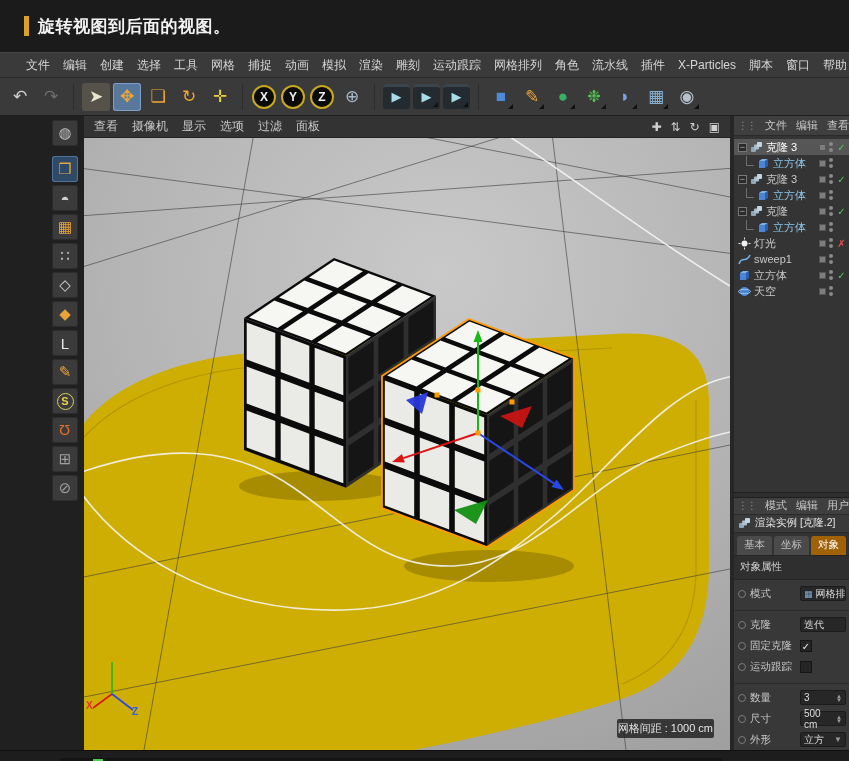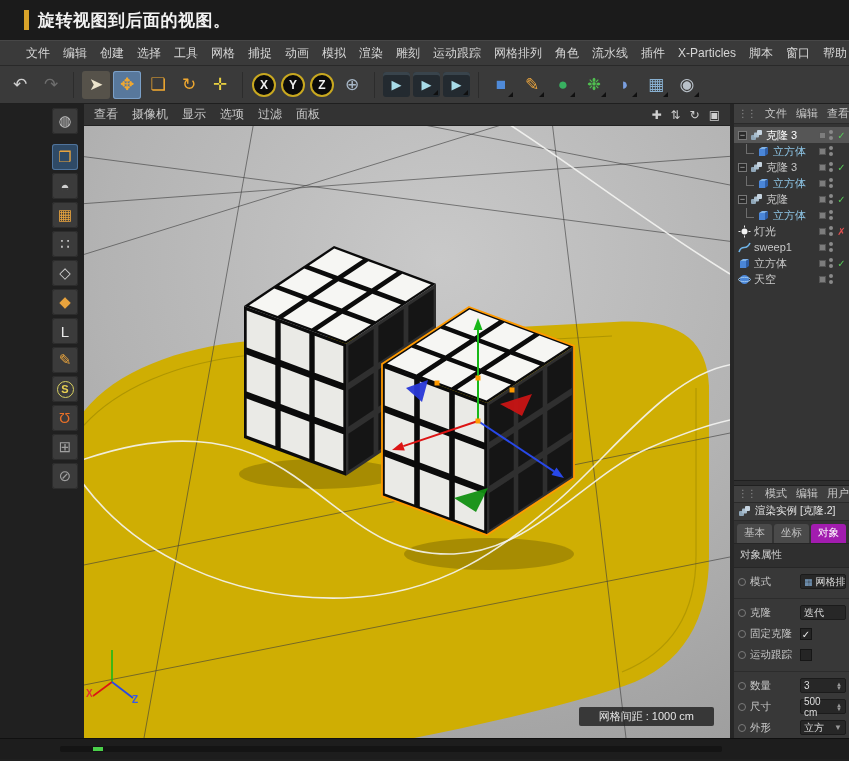--- a/index.html
+++ b/index.html
@@ -1,20 +1,20 @@
 <!DOCTYPE html>
 <html><head>
 <meta charset="utf-8">
 <style>
   *{box-sizing:border-box;margin:0;padding:0;}
   html,body{width:849px;height:761px;overflow:hidden;}
   body{background:#202020;font-family:"Liberation Sans","DejaVu Sans",sans-serif;color:#ccc;}
 
   
-  .titlebar{height:40px;display:flex;align-items:center;padding-left:24px;background:#1b1b1b;}
+  .titlebar{height:52px;display:flex;align-items:center;padding-left:24px;background:#1b1b1b;}
   .accent{width:5px;height:20px;background:#d9a32a;margin-right:9px;}
   .title{color:#f2f2f2;font-size:17px;font-weight:bold;letter-spacing:.5px;}
 
   
   .menubar{height:26px;background:#3a3a3a;border-top:1px solid #474747;border-bottom:1px solid #292929;
     display:flex;align-items:center;padding:0 6px 0 26px;gap:13px;font-size:12px;color:#d6d6d6;white-space:nowrap;}
   .mitem{cursor:default;}
 
   
   .toolbar{height:38px;background:#3a3a3a;border-bottom:1px solid #1f1f1f;display:flex;align-items:center;padding:0 6px;gap:3px;}
@@ -36,21 +36,21 @@
   .licon.flip .g{transform:rotate(180deg);}
   .licon.circ .g{border:1.5px solid #d8d060;border-radius:50%;width:17px;height:17px;line-height:15px;font-size:11px;text-align:center;font-weight:bold;}
 
   
   .viewport{width:646px;flex:none;display:flex;flex-direction:column;background:#b0b0b0;}
   .vp-menu{height:22px;background:#333;border-bottom:1px solid #222;display:flex;align-items:center;padding:0 10px;font-size:12px;color:#c8c8c8;}
   .vp-items{display:flex;gap:14px;}
   .vp-nav{margin-left:auto;display:flex;gap:9px;font-size:12px;color:#d0d0d0;}
   .vp-canvas{position:relative;flex:1;}
   .vp-canvas svg{position:absolute;inset:0;width:100%;height:100%;display:block;}
-  .grid-label{position:absolute;right:16px;bottom:12px;background:rgba(32,32,32,.82);color:#e5e5e5;font-size:11px;padding:2px 20px;border-radius:2px;}
+  .grid-label{position:absolute;right:16px;bottom:12px;background:rgba(32,32,32,.82);color:#e5e5e5;font-size:11px;padding:2px 1px;border-radius:2px;}
   .axis-x{position:absolute;left:2px;top:562px;color:#e03030;font-size:10px;font-weight:bold;}
   .axis-z{position:absolute;left:48px;top:568px;color:#3858e8;font-size:10px;font-weight:bold;}
 
   
   .right-col{width:119px;flex:none;border-left:4px solid #262626;background:#383838;display:flex;flex-direction:column;}
   .panel-head{height:20px;background:#3f3f3f;border-bottom:1px solid #2a2a2a;display:flex;align-items:center;gap:9px;padding:0 4px;font-size:11px;color:#c8c8c8;white-space:nowrap;overflow:hidden;}
   .grip{color:#8a8a8a;font-size:10px;letter-spacing:-1px;}
 
   
   .om{height:376px;display:flex;flex-direction:column;}
@@ -71,21 +71,21 @@
   .tmark.cross{color:#e05050;}
 
   .splitter{height:6px;background:#2e2e2e;border-top:1px solid #1f1f1f;border-bottom:1px solid #1f1f1f;flex:none;}
 
   
   .am{flex:1;display:flex;flex-direction:column;font-size:10.5px;overflow:hidden;}
   .am-title{height:20px;display:flex;align-items:center;gap:4px;padding:0 4px;color:#e4e4e4;background:#3a3a3a;white-space:nowrap;overflow:hidden;}
   .am-icon svg{width:13px;height:13px;display:block;}
   .am-tabs{display:flex;gap:2px;padding:3px 3px 0 3px;background:#333;border-top:1px solid #2a2a2a;}
   .tab{padding:2px 7px 3px;background:#4a4a4a;border-radius:3px 3px 0 0;color:#c0c0c0;}
-  .tab.active{background:#a21caf;color:#fff;}
+  .tab.active{background:#a16207;color:#fff;}
   .am-section{height:30px;background:#2f2f2f;border-top:1px solid #262626;border-bottom:1px solid #262626;display:flex;align-items:center;padding:0 6px;color:#d0d0d0;}
   .am-rows{flex:1;padding-top:3px;}
   .arow{height:21px;display:flex;align-items:center;padding:0 3px 0 4px;gap:4px;color:#c6c6c6;}
   .ring{width:8px;height:8px;border:1.5px solid #7a7a7a;border-radius:50%;flex:none;}
   .albl{width:46px;flex:none;overflow:hidden;white-space:nowrap;}
   .ctrl{flex:1;display:flex;min-width:0;}
   .dd-box{flex:1;height:15px;background:#272727;border:1px solid #1b1b1b;border-radius:2px;display:flex;align-items:center;gap:3px;padding:0 3px;color:#ddd;font-size:10px;min-width:0;overflow:hidden;white-space:nowrap;}
   .dd-grid{color:#7fa8d0;font-size:9px;}
   .dd-arrow{margin-left:auto;color:#999;font-size:8px;}
   .num-box{flex:1;height:15px;background:#272727;border:1px solid #1b1b1b;border-radius:2px;display:flex;align-items:center;padding:0 3px;color:#ddd;font-size:10px;min-width:0;}

